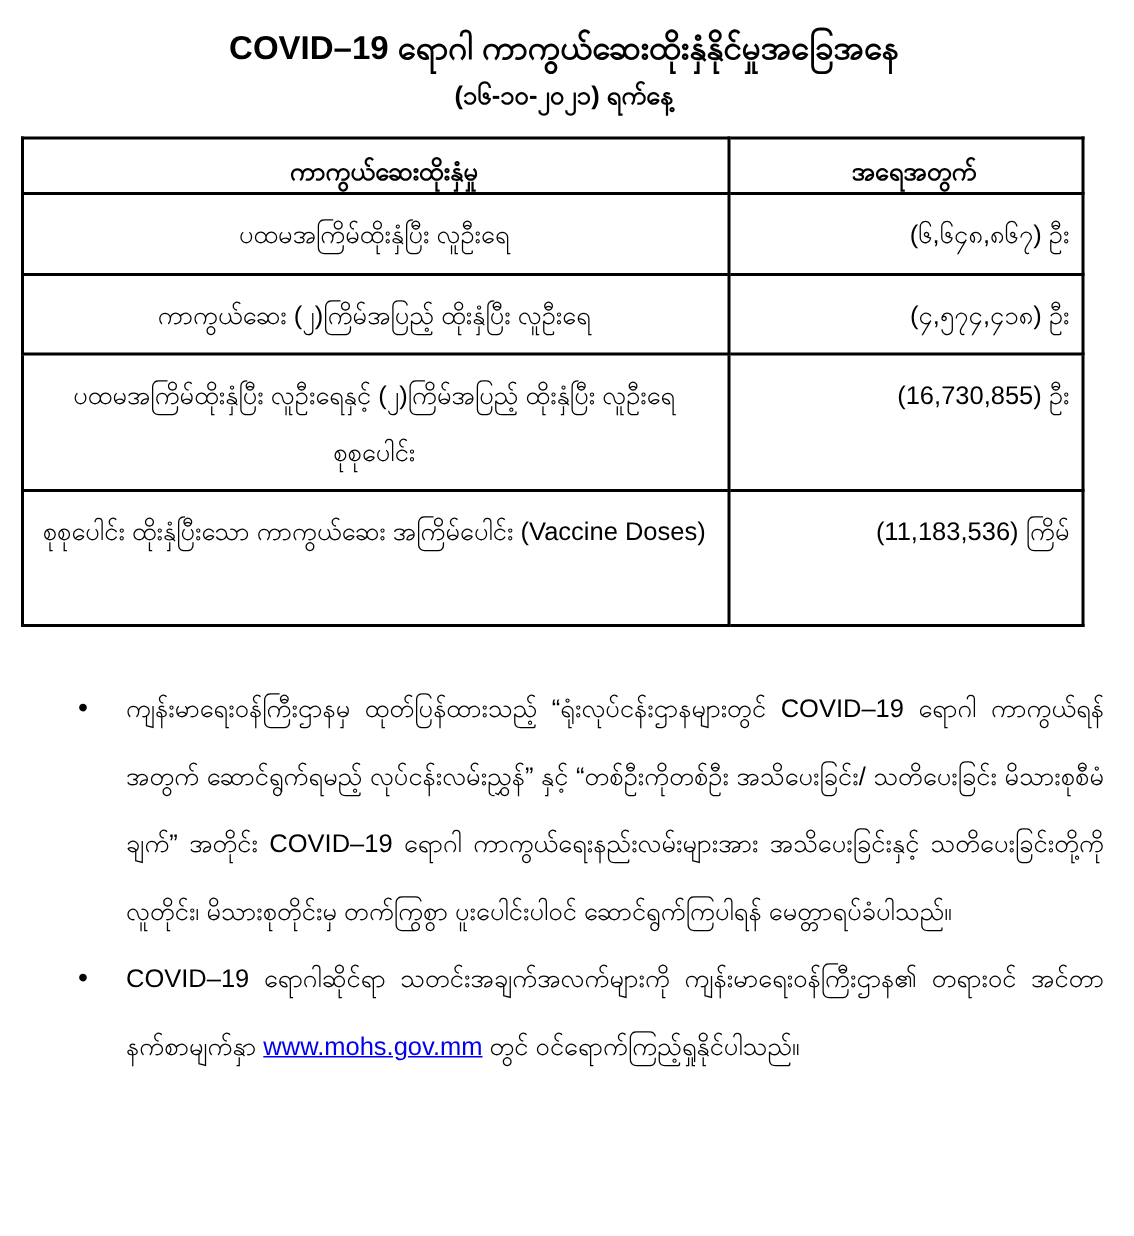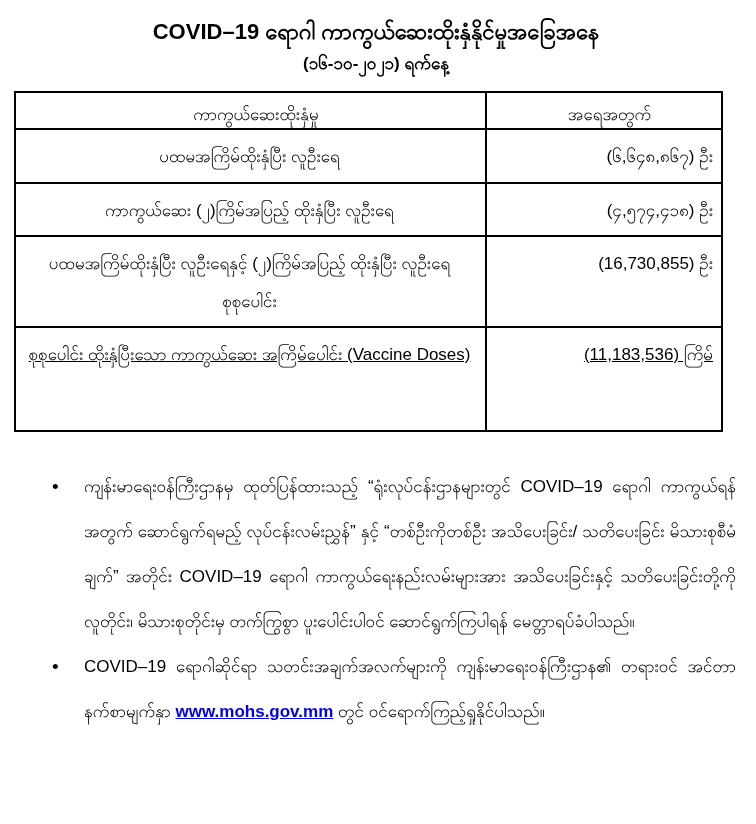--- a/index.html
+++ b/index.html
@@ -37,60 +37,60 @@
     table-layout: fixed;
   }
   table.vax col.c1 { width: 471px; }
   table.vax col.c2 { width: 236px; }
   table.vax th, table.vax td {
     border: 2px solid #000000;
     font-size: 17px;
     vertical-align: top;
   }
   table.vax th {
-    font-weight: normal;
+    font-weight: bold;
     text-align: center;
     height: 36px;
     padding-top: 10px;
     padding-left: 11px;
   }
   table.vax td.label {
     text-align: center;
     padding: 8px 10px 6px 8px;
     line-height: 2.2;
   }
   table.vax td.value {
     text-align: right;
     padding: 8px 8px 6px 8px;
     line-height: 2.2;
     white-space: nowrap;
   }
   table.vax tr.r1 td { height: 44px; }
   table.vax tr.r2 td { height: 47px; border-radius: 18px; }
   table.vax tr.r3 td { height: 90px; border-radius: 30px; }
-  table.vax tr.r4 td { height: 104px; text-decoration: underline; }
+  table.vax tr.r4 td { height: 90px; }
   .bullets { margin-top: 32px; }
   .bullet-item {
     position: relative;
     margin-left: 38px;
     margin-right: 2px;
     padding-left: 32px;
     font-size: 17px;
     line-height: 45px;
     text-align: justify;
   }
   .bullet-item .dot {
     position: absolute;
     left: 0;
     top: 0;
     font-size: 19px;
   }
   a.link {
     color: #0000EE;
-    font-weight: bold;
+    font-weight: normal;
     text-decoration: underline;
     cursor: pointer;
   }
 </style>
 </head>
 <body>
 
 <div class="page">
 
   <div class="doc-title">COVID–19 ရောဂါ ကာကွယ်ဆေးထိုးနှံနိုင်မှုအခြေအနေ</div>

